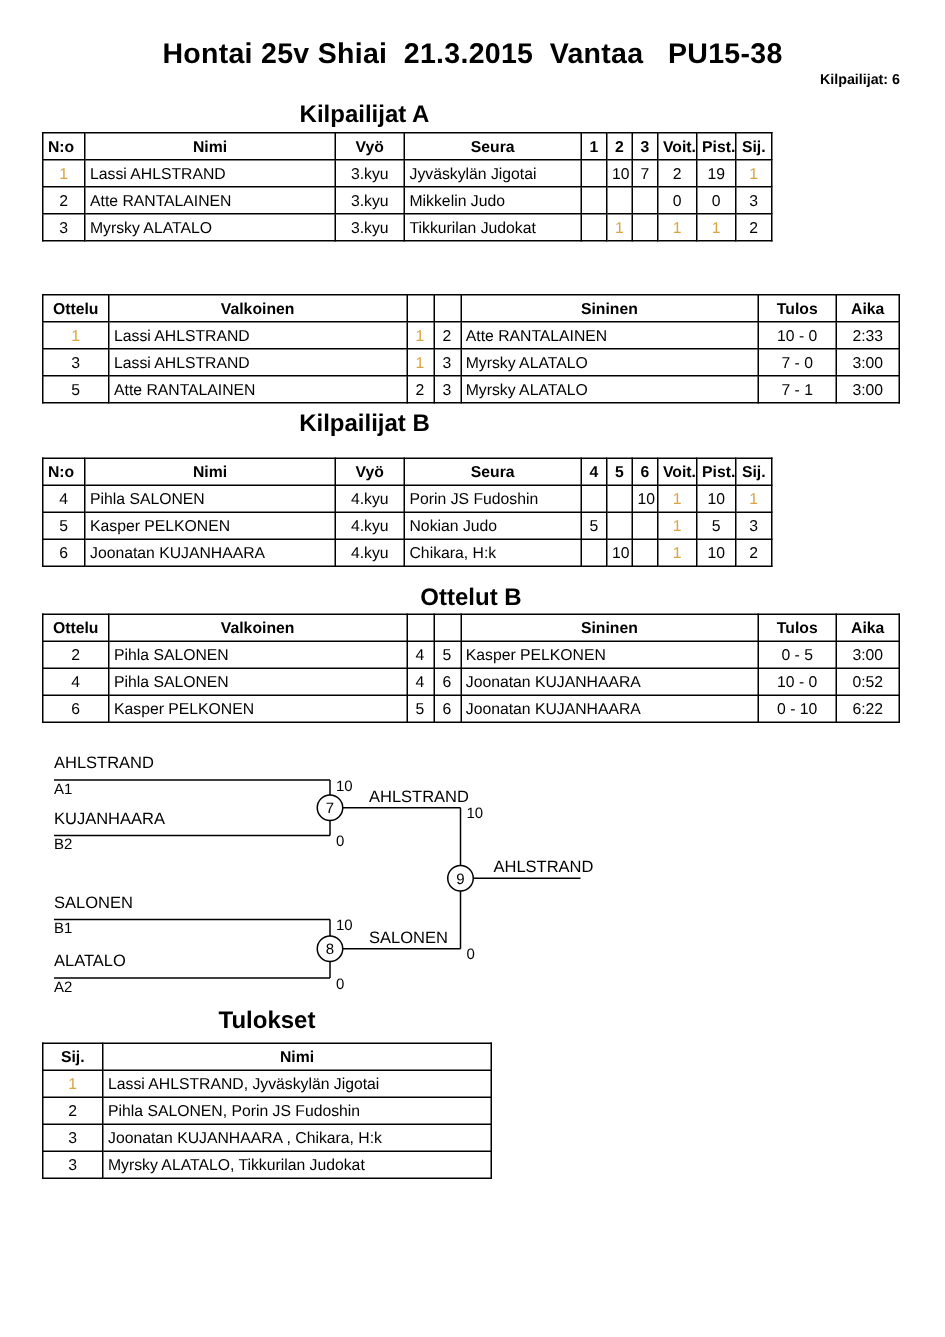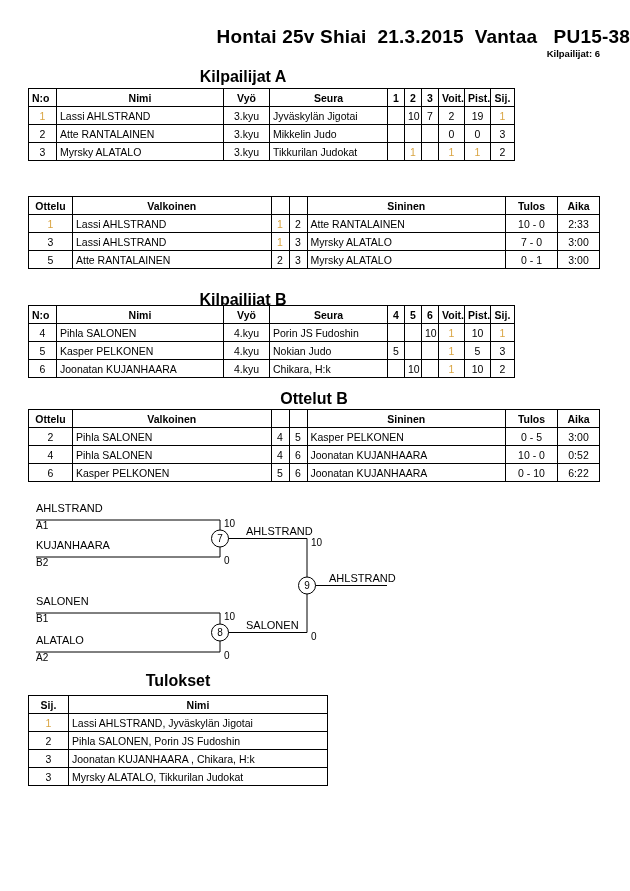--- a/index.html
+++ b/index.html
@@ -8,21 +8,21 @@
     background:#ffffff;
     font-family:"Liberation Sans", sans-serif;
     color:#000;
     position:relative;
     overflow:hidden;
   }
   .page{position:relative;width:630px;height:891px;}
 
   
   .doc-title{
-    text-align:right;
+    text-align:center;
     font-size:19px;
     font-weight:bold;
     letter-spacing:.2px;
     margin:0;
     padding-top:26px;
     white-space:pre;
   }
   .entrants{
     position:absolute;
     right:30px;top:48px;
@@ -31,21 +31,21 @@
   }
 
   
   .caption{
     text-align:center;
     font-size:16px;
     font-weight:bold;
   }
   .cap-a{position:absolute;left:28px;top:68px;width:430px;}
   .cap-oa{position:absolute;left:28px;top:177px;width:572px;}
-  .cap-b{position:absolute;left:28px;top:274px;width:430px;margin-top:17px;}
+  .cap-b{position:absolute;left:28px;top:274px;width:430px;}
   .cap-ob{position:absolute;left:28px;top:390px;width:572px;}
   .cap-t{position:absolute;left:28px;top:672px;width:300px;}
 
   
   table{
     border-collapse:collapse;
     font-size:10.5px;
     background:#fff;
     table-layout:fixed;
   }
@@ -204,21 +204,21 @@
           <td>Myrsky ALATALO</td>
           <td class="c">7 - 0</td>
           <td class="c">3:00</td>
         </tr>
         <tr>
           <td class="c">5</td>
           <td>Atte RANTALAINEN</td>
           <td class="c">2</td>
           <td class="c">3</td>
           <td>Myrsky ALATALO</td>
-          <td class="c">0 - 1</td>
+          <td class="c">7 - 1</td>
           <td class="c">3:00</td>
         </tr>
       </tbody>
     </table>
   <table class="framed tbl-comp" id="comp-b">
       <colgroup>
         <col style="width: 28px;">
         <col style="width: auto;">
         <col style="width: 46px;">
         <col style="width: 118px;">

